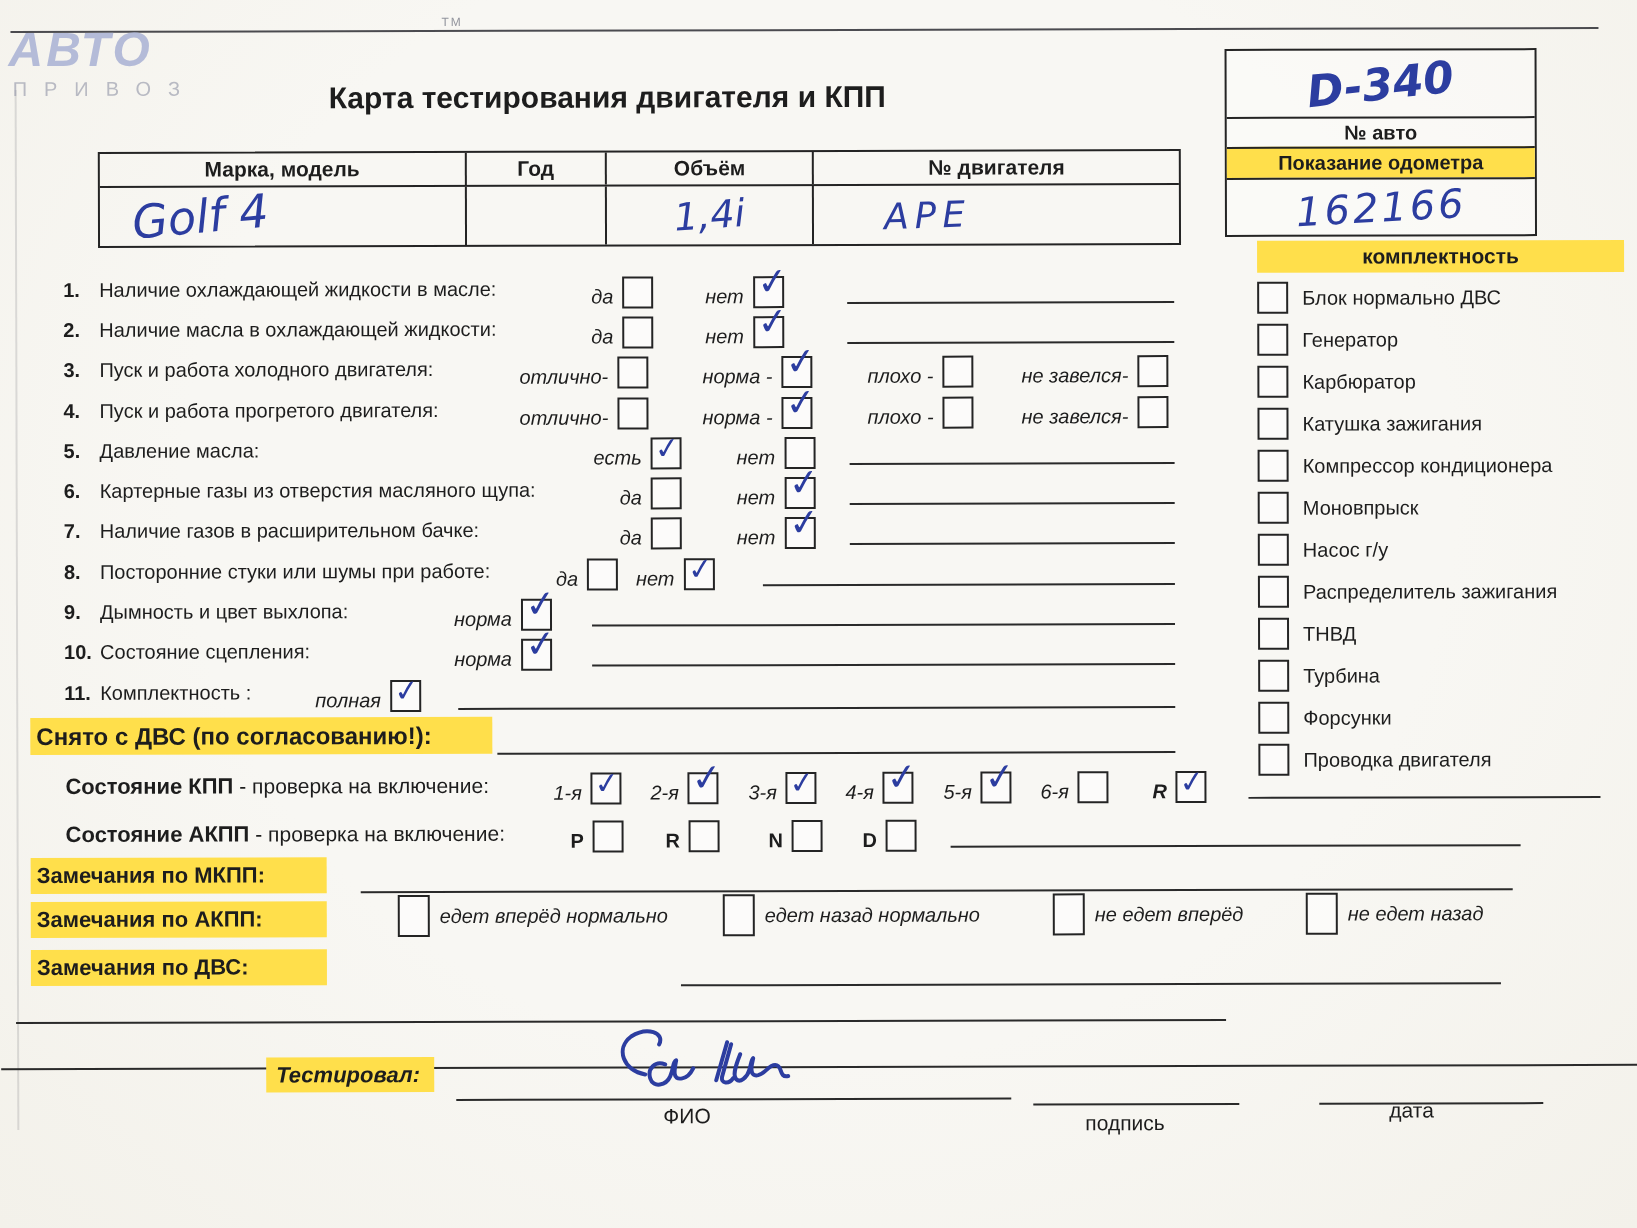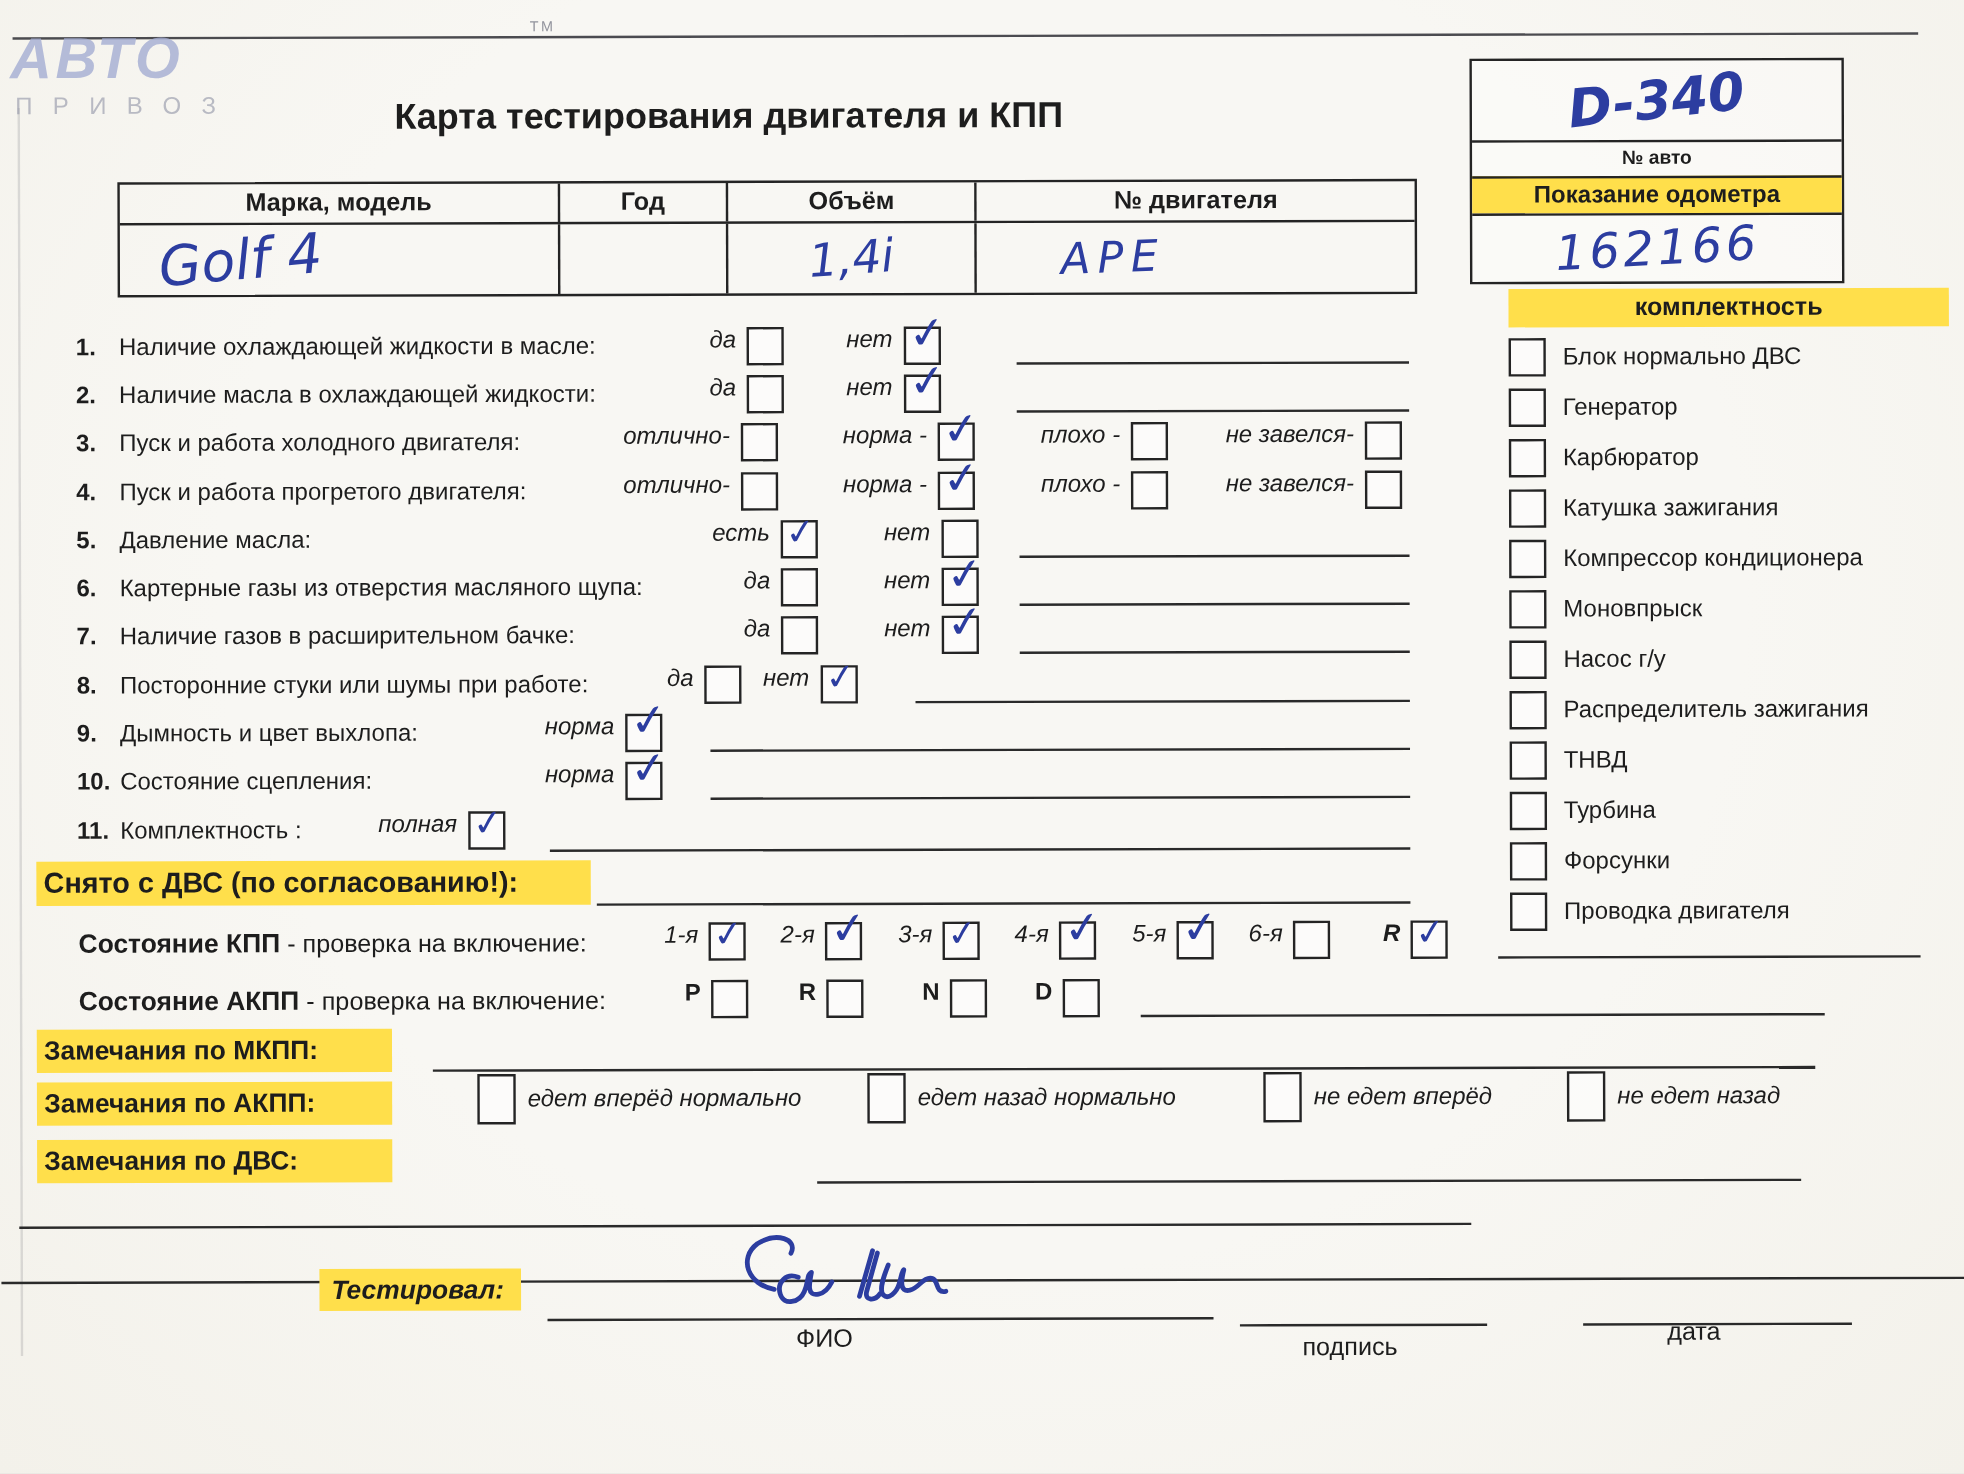--- a/index.html
+++ b/index.html
@@ -37,21 +37,21 @@
   .rrow:first-child { border-top:none; }
 
   .ink { font-family:"DejaVu Sans", sans-serif; font-style:italic; color:#2c3da0; white-space:nowrap; }
 
   
   .crow { position:absolute; left:0; width:1637px; height:40px; }
   .num { position:absolute; left:64px; top:5px; font-weight:bold; font-size:20px; }
   .clabel { position:absolute; left:100px; top:5px; font-size:20px; white-space:nowrap; }
   .slabel { position:absolute; top:4px; font-size:21px; white-space:nowrap; }
   .slabel b { font-size:22px; }
-  .opt { position:absolute; top:0; height:36px; display:flex; align-items:flex-start; gap:9px; }
+  .opt { position:absolute; top:0; height:36px; display:flex; align-items:flex-end; gap:9px; }
   .olbl { font-style:italic; font-size:20px; white-space:nowrap; }
   .box { position:relative; width:31px; height:32px; border:2px solid #242424; background:rgba(255,255,255,0.55); flex:0 0 auto; }
   .box.tall { width:32px; height:42px; }
   .chk { position:absolute; left:2px; top:-15px; font-size:37px; line-height:1; font-weight:bold; font-style:normal;
     color:#2c3da0; transform:rotate(-6deg); font-family:"DejaVu Sans", sans-serif; }
   .chk.in { font-size:30px; top:-6px; left:2px; }
 
   
   .citem { position:absolute; left:1258px; height:32px; display:flex; align-items:center; gap:14px; }
   .citem .clab { font-size:20px; white-space:nowrap; }
@@ -97,21 +97,21 @@
       <div class="vcell vval" style="width:366px; justify-content:flex-start; padding-left:70px;">
         <span class="ink" style="font-size:36px; letter-spacing:6px; transform:rotate(-2deg);">APE</span>
       </div>
     </div>
   </div>
 
   <div class="rbox">
     <div class="rrow" style="height:66px;">
       <span class="ink" style="font-size:44px; font-weight:bold; transform:rotate(-6deg);">D-340</span>
     </div>
-    <div class="rrow" style="height:30px; font-weight:bold; font-size:16px;">№ авто</div>
+    <div class="rrow" style="height:30px; font-weight:bold; font-size:20px;">№ авто</div>
     <div class="rrow" style="height:31px; background:#ffdf4b; font-weight:bold; font-size:20px;">Показание одометра</div>
     <div class="rrow" style="height:57px;">
       <span class="ink" style="font-size:40px; letter-spacing:3px; transform:rotate(-3deg);">162166</span>
     </div>
   </div>
 
   <div class="band" style="left:1258px; top:242px; width:367px; height:32px; justify-content:center; font-size:21px;">комплектность</div>
 
   <div class="citem" style="top:283px">
         <span class="box"></span>

